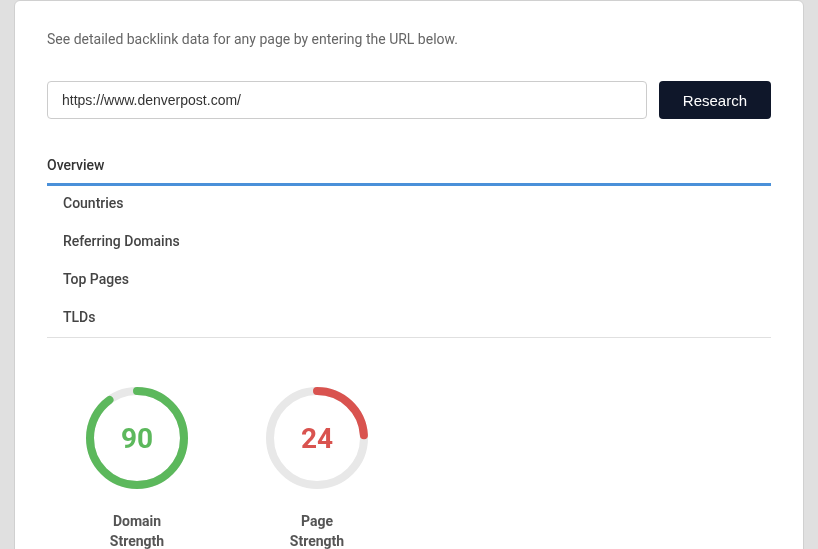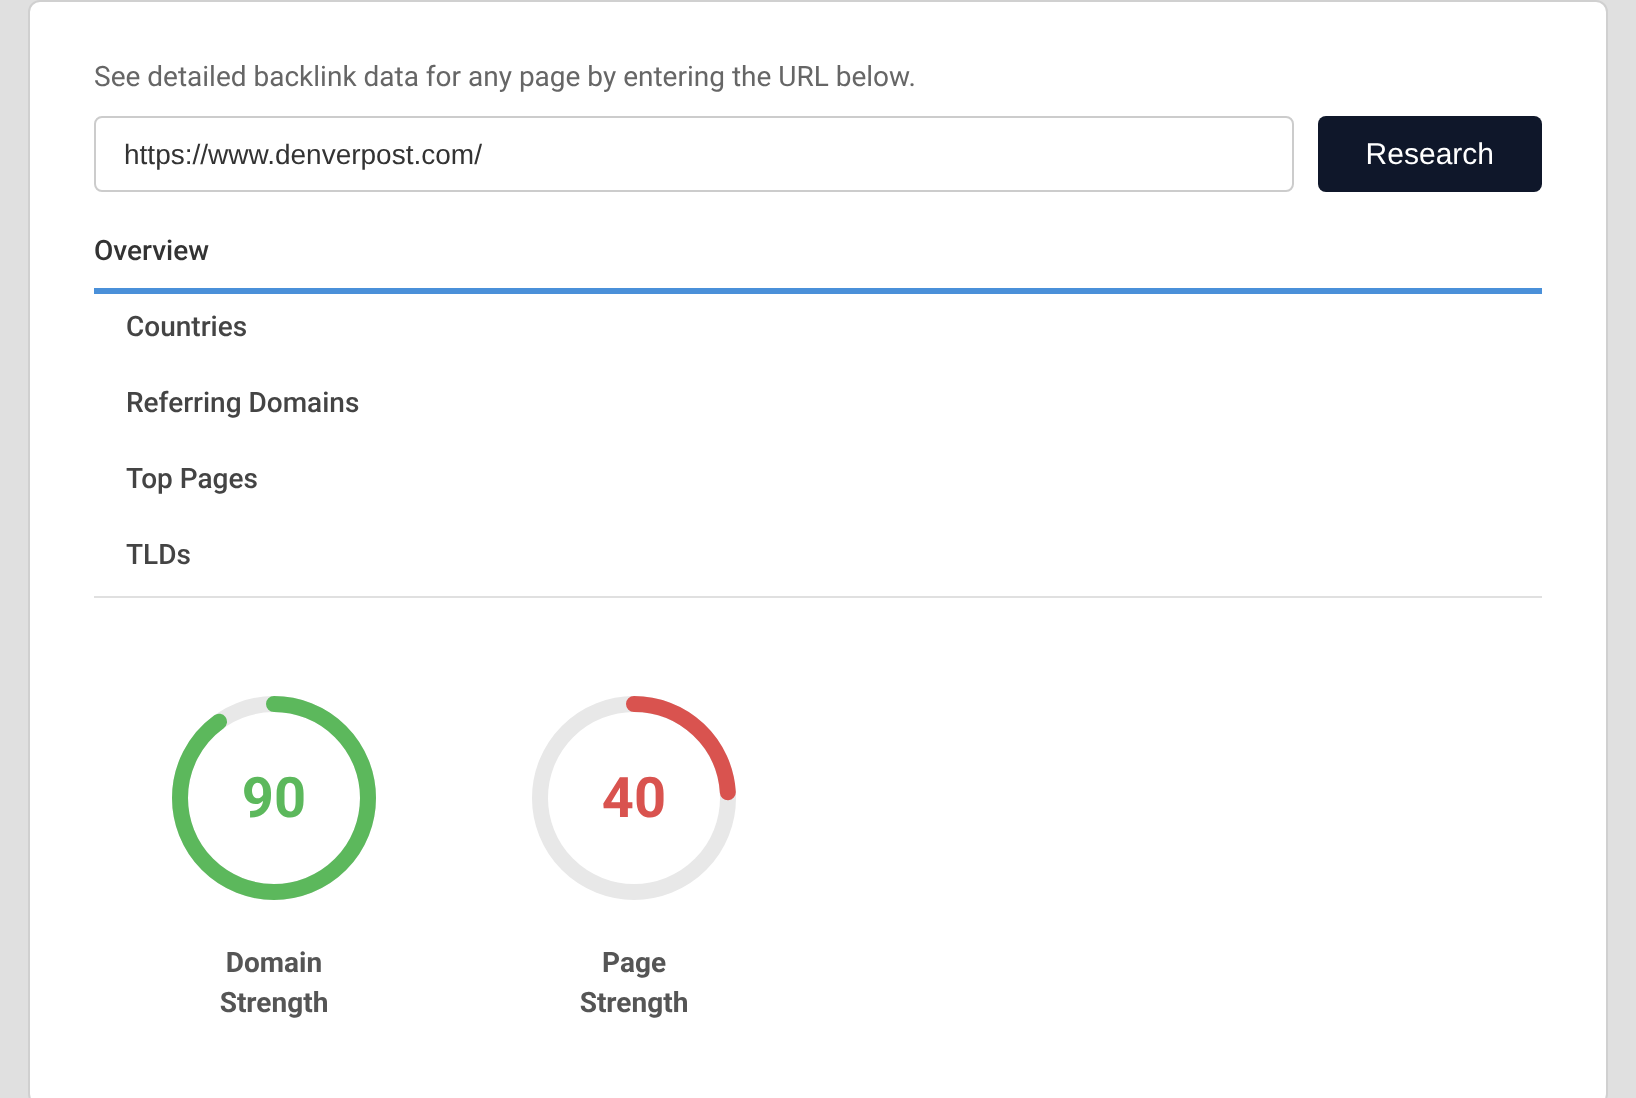--- a/index.html
+++ b/index.html
@@ -25,27 +25,27 @@
     .page-title {
       font-size: 26px;
       font-weight: 600;
       color: #333;
       margin-bottom: 14px;
     }
 
     .subtitle {
       font-size: 14px;
       color: #666;
-      margin-bottom: 11px;
+      margin-bottom: 34px;
     }
 
     .search-row {
       display: flex;
       gap: 12px;
-      margin-bottom: 12px;
+      margin-bottom: 28px;
     }
 
     .url-input {
       flex: 1;
       border: 1px solid #ccc;
       border-radius: 4px;
       padding: 10px 14px;
       font-size: 14px;
       color: #333;
       outline: none;
@@ -194,19 +194,19 @@
       </div>
       <div class="metric-name">Domain<br>Strength</div>
     </div>
 
     <div class="metric-item">
       <div class="circle-container">
         <svg viewBox="0 0 120 120">
           <circle class="circle-bg" cx="60" cy="60" r="47"></circle>
           <circle class="circle-red" cx="60" cy="60" r="47"></circle>
         </svg>
-        <span class="circle-label label-red">40</span>
+        <span class="circle-label label-red">24</span>
       </div>
       <div class="metric-name">Page<br>Strength</div>
     </div>
 
   </div>
 </div>
 
 </body></html>

